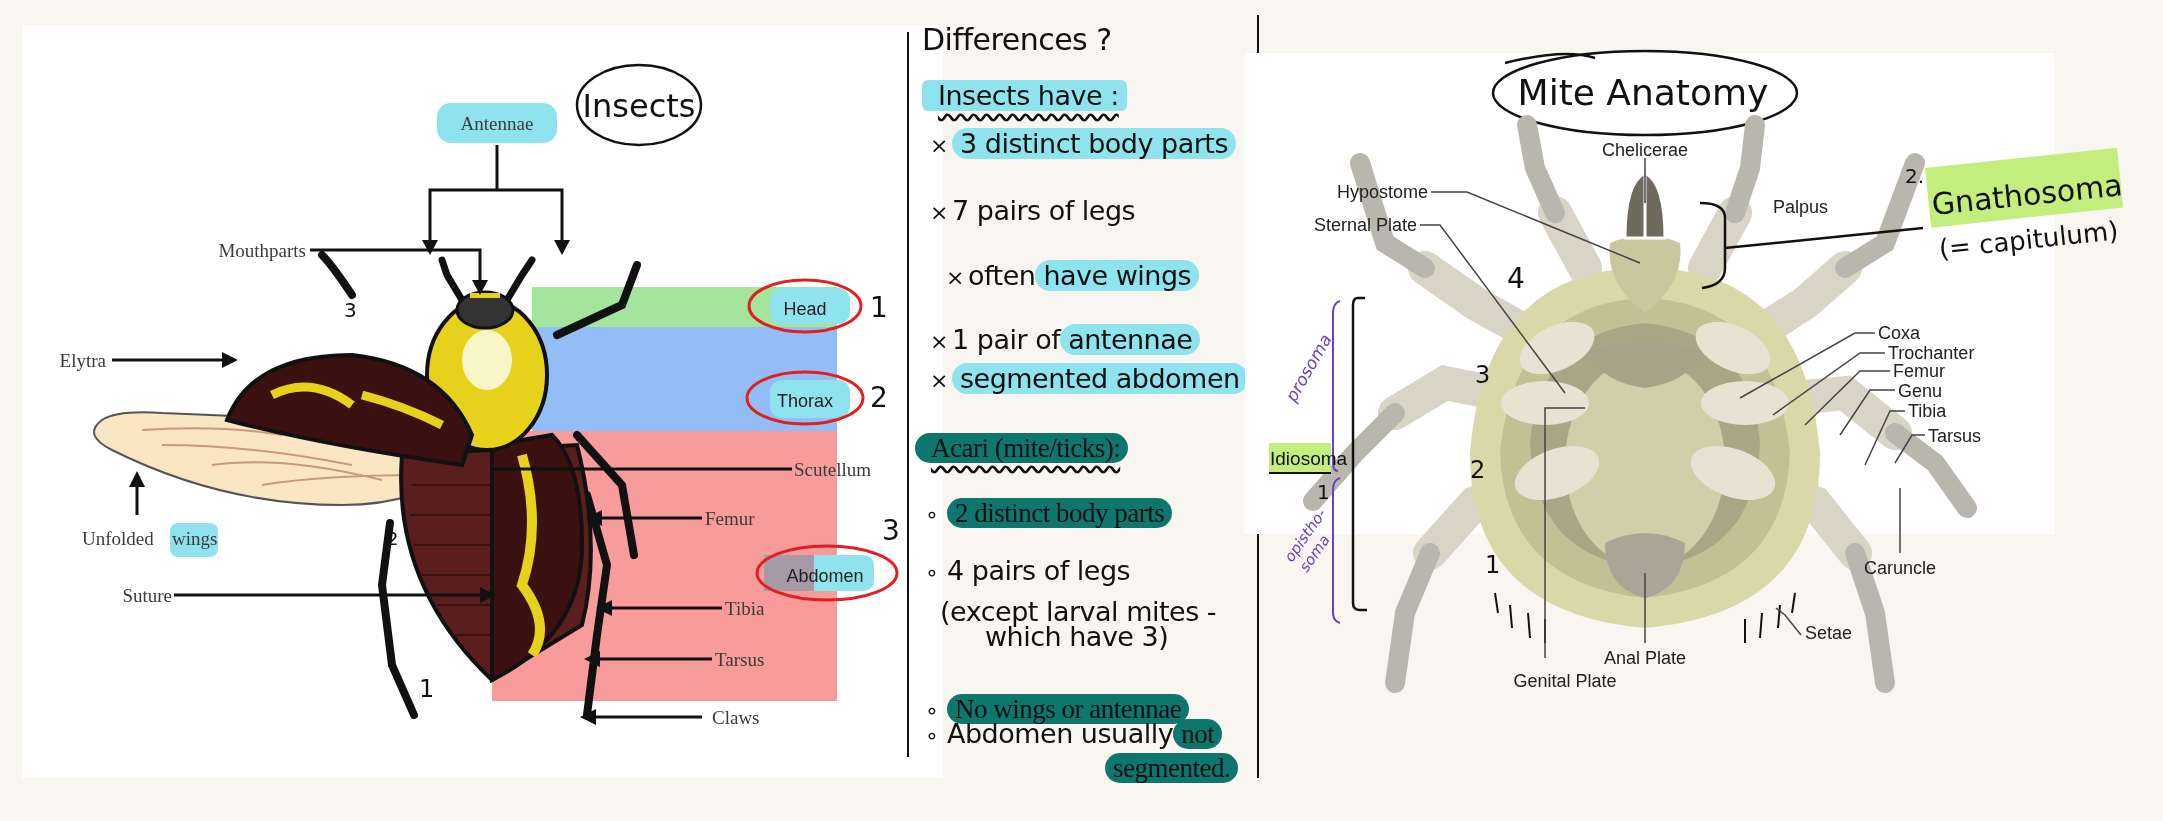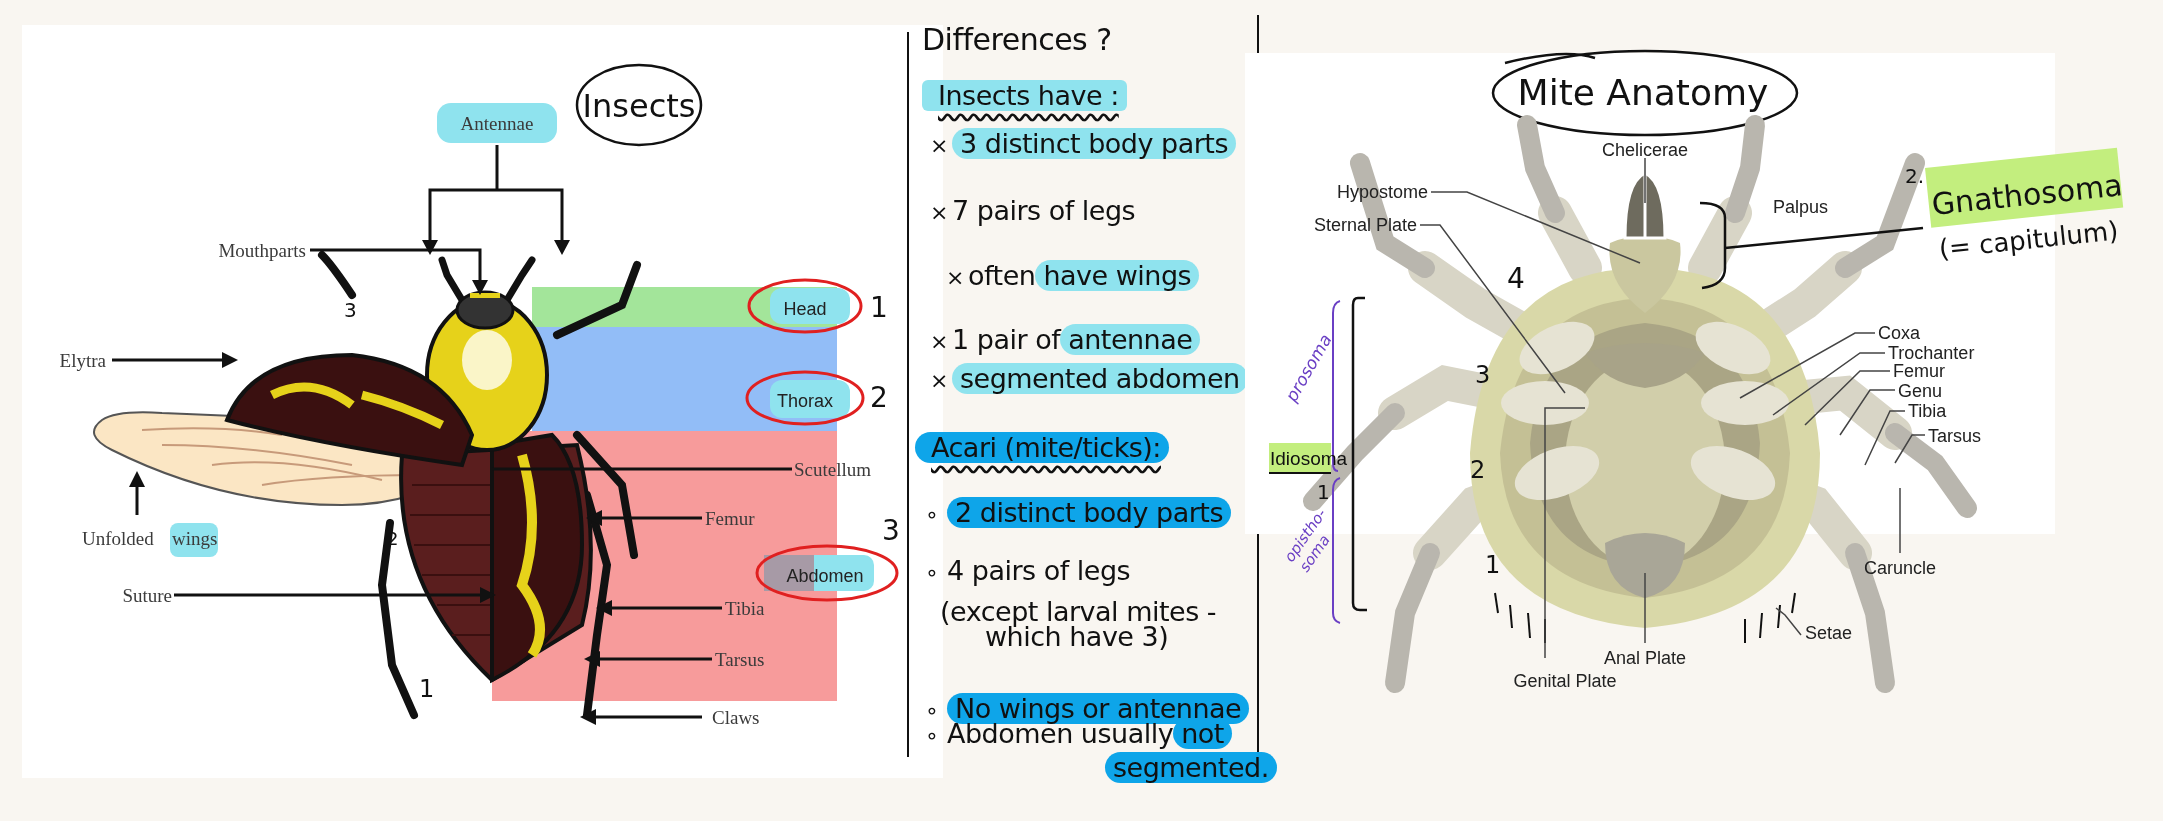--- a/index.html
+++ b/index.html
@@ -15,21 +15,21 @@
   .serif-label { font-family: "Liberation Serif", serif; font-size: 19px; fill: #3b3b3b; }
   .sans-label { font-family: "Liberation Sans", sans-serif; font-size: 18px; fill: #222; }
   .hand { font-family: "DejaVu Sans", sans-serif; fill: #111; }
   .hand-purple { font-family: "DejaVu Sans", sans-serif; fill: #6a3fc4; font-style: italic; }
   .notes-line { position: absolute; background: #111; width: 2px; }
   .note {
     position: absolute; font-family: "DejaVu Sans", sans-serif; color: #111;
     font-size: 27px; white-space: nowrap; letter-spacing: -0.5px;
   }
   .hl-cyan { background: #8fe3ee; border-radius: 18px; padding: 0 8px; }
-  .hl-green { background: #0ea5e9; border-radius: 18px; padding: 0 8px; }
+  .hl-green { background: #0f766e; border-radius: 18px; padding: 0 8px; font-family: Liberation Serif, serif; }
   .bullet { display: inline-block; width: 22px; font-size: 22px; }
   .wavy { text-decoration: underline wavy #111; text-underline-offset: 8px; padding-left: 16px; }
 </style>
 </head>
 <body>
 
 <div class="card" id="beetle-card">
   <svg width="921" height="753">
 
     <rect x="510" y="262" width="305" height="40" fill="#a3e59a"></rect>

